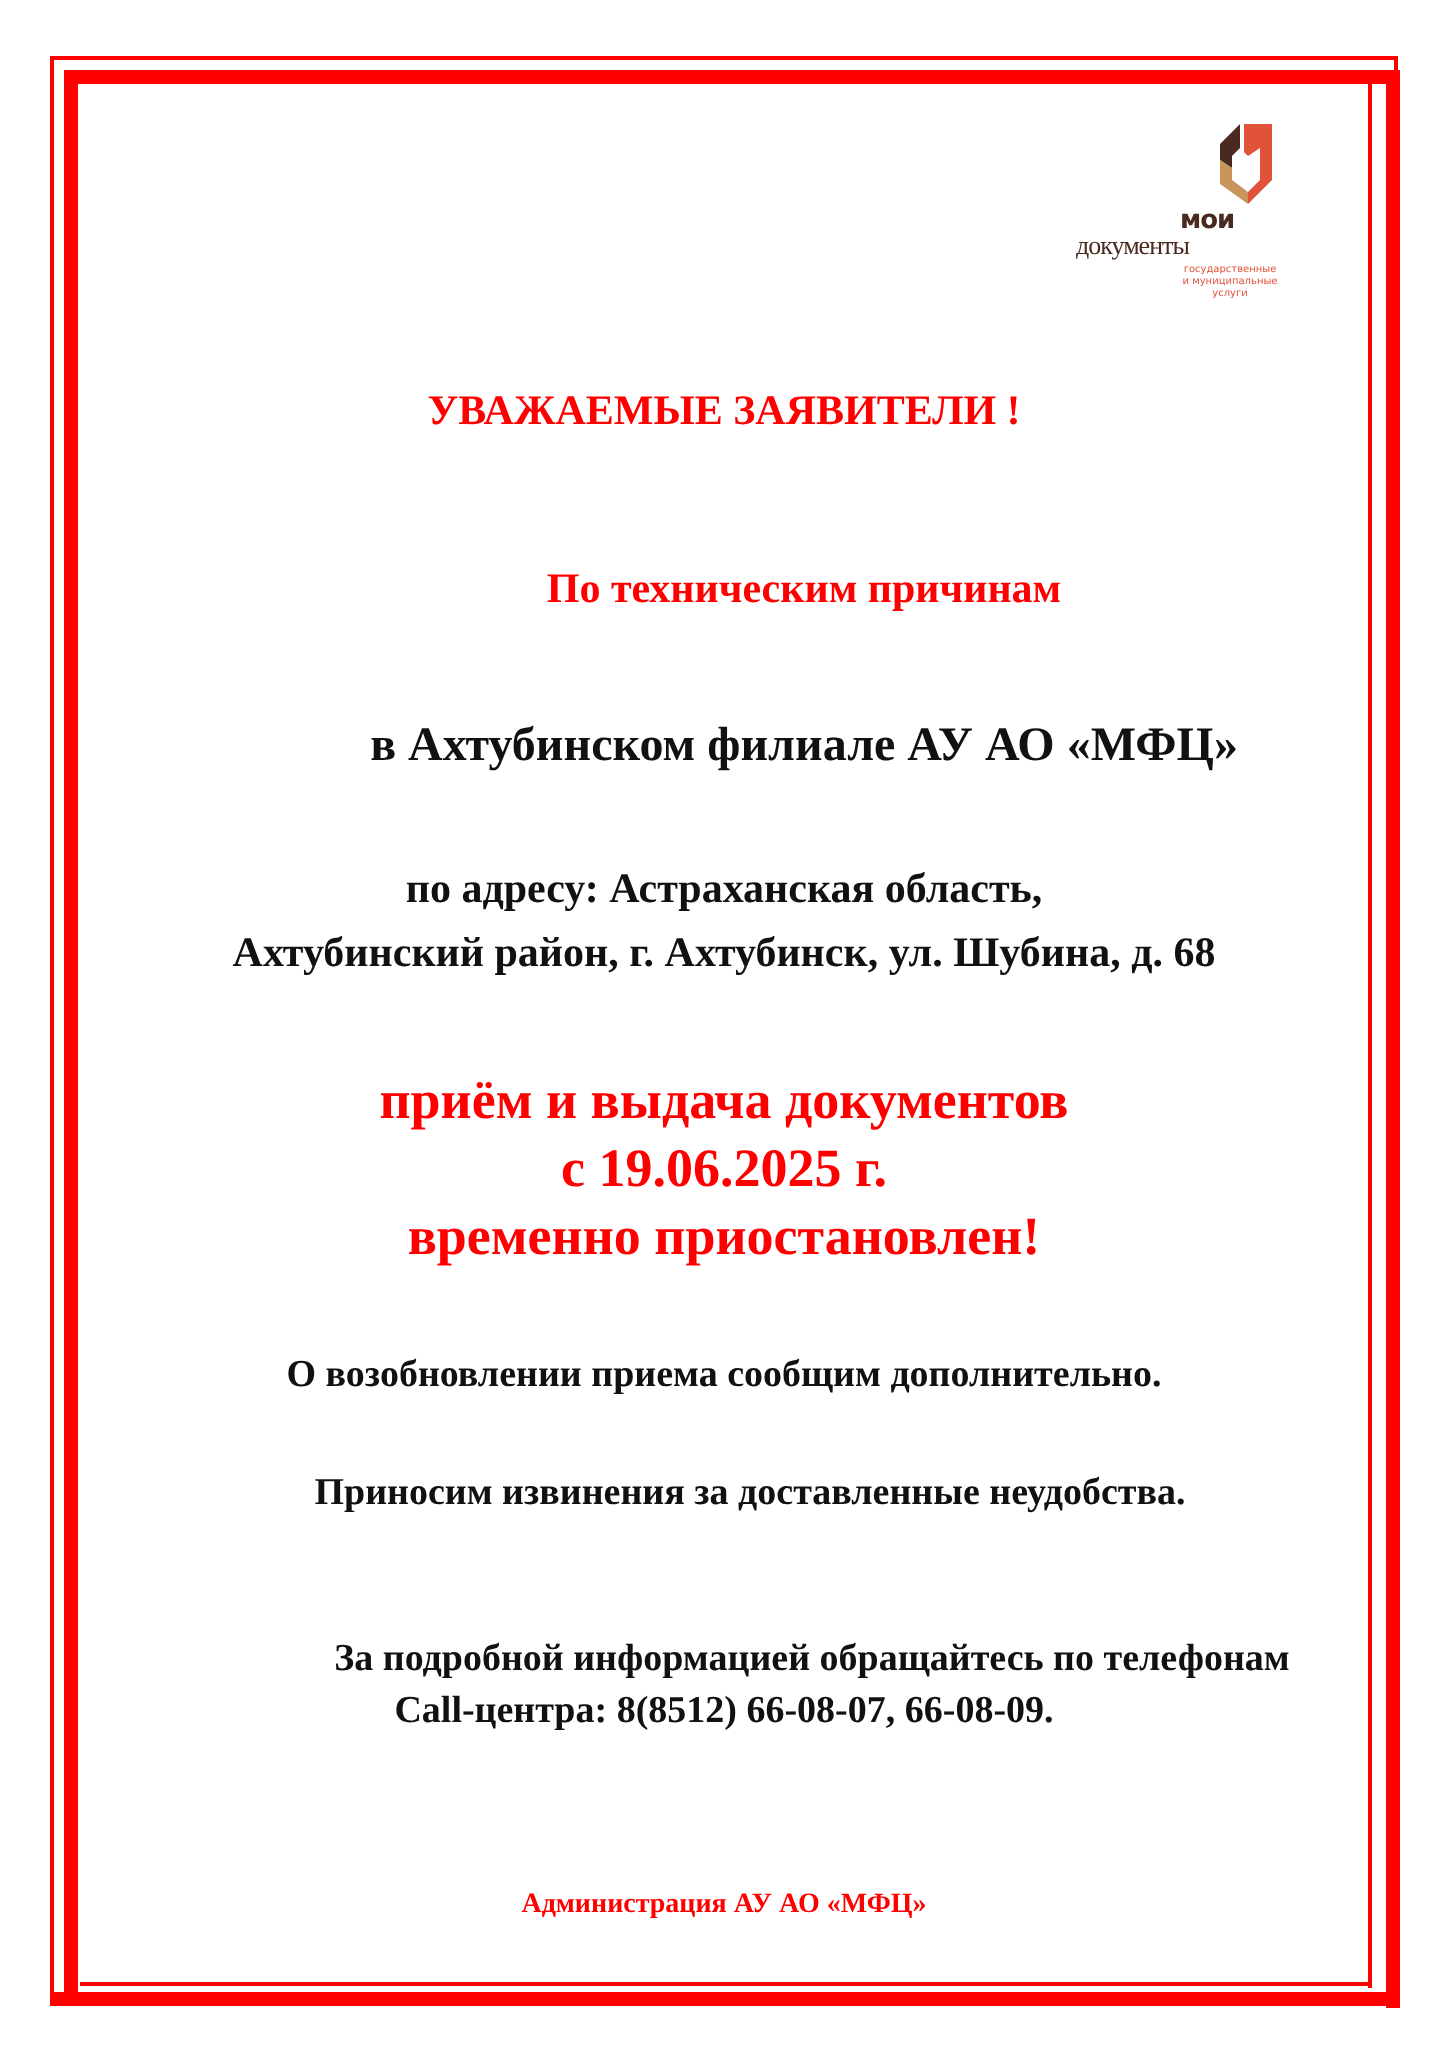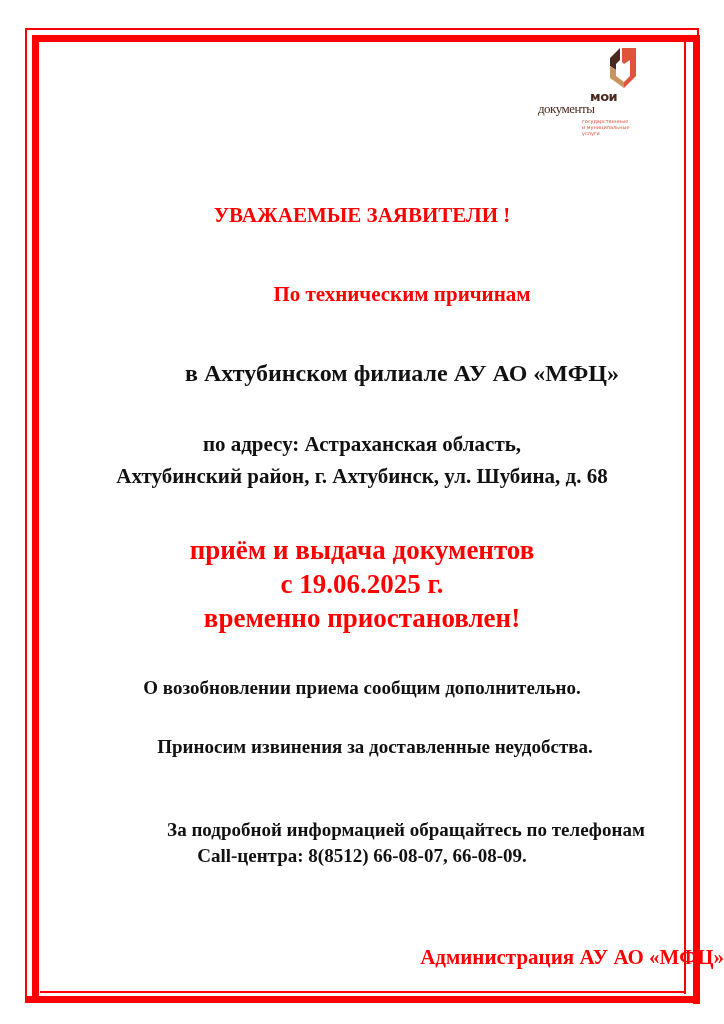--- a/index.html
+++ b/index.html
@@ -3,21 +3,21 @@
 <meta charset="utf-8">
 <style>
   html, body { margin:0; padding:0; background:#fff; }
   body { width:724px; height:1024px; position:relative; overflow:hidden; font-family:"Liberation Serif", serif; }
   .frame-outer { position:absolute; left:25px; top:28px; width:674px; height:975px; border:2px solid #ff0000; box-sizing:border-box; }
   .frame-thick { position:absolute; left:32px; top:35px; right:24px; bottom:21px; border:7px solid #ff0000; border-right-width:0; border-bottom-width:0; box-sizing:border-box; }
   .frame-thick-r { position:absolute; top:35px; left:693px; width:7px; height:969px; background:#ff0000; }
   .frame-thick-b { position:absolute; left:25px; top:996px; width:675px; height:7px; background:#ff0000; }
   .frame-inner-r { position:absolute; top:40px; left:684px; width:2px; height:954px; background:#ff0000; }
   .frame-inner-b { position:absolute; left:40px; top:991px; width:646px; height:2px; background:#ff0000; }
-  .logo { position:absolute; left:538px; top:48px; width:110px; height:90px; }
+  .logo { position:absolute; left:538px; top:62px; width:110px; height:90px;text-align:center; }
   .logo-text1 { position:absolute; left:52px; top:42px; font-family:"DejaVu Sans", sans-serif; font-weight:bold; font-size:13px; color:#4a2a1e; letter-spacing:-0.5px; line-height:1; }
   .logo-text2 { position:absolute; left:0; top:54px; font-family:Liberation Serif, serif; font-size:13px; color:#4a2a1e; letter-spacing:-0.5px; line-height:1; }
   .logo-text3 { position:absolute; left:44px; top:70px; font-family:"DejaVu Sans", sans-serif; font-size:5px; color:#e0533a; line-height:1.2; }
   .logo-svg { position:absolute; left:68px; top:0; }
   .line { position:absolute; left:0; width:724px; text-align:center; font-weight:bold; white-space:nowrap; }
   .red { color:#ff0000; }
   .dark { color:#111; }
 </style>
 </head>
 <body>
@@ -39,25 +39,25 @@
     <polygon points="16,6 24,6 24,12 18,16 16,14" fill="#e0533a"></polygon>
   </svg>
   <div class="logo-text1">мои</div>
   <div class="logo-text2">документы</div>
   <div class="logo-text3">
     <div>государственные</div>
     <div>и муниципальные услуги</div>
   </div>
 </div>
 
-<div class="line red" style="top:203px;font-size:21px;">УВАЖАЕМЫЕ ЗАЯВИТЕЛИ !</div>
+<div class="line red" style="top:193px;font-size:21px;">УВАЖАЕМЫЕ ЗАЯВИТЕЛИ !</div>
 <div class="line red" style="top:282px;font-size:21px;margin-left:40px;">По техническим причинам</div>
 <div class="line dark" style="top:360px;font-size:24px;padding-left:40px;">в Ахтубинском филиале АУ АО «МФЦ»</div>
 <div class="line dark" style="top:432px;font-size:21px;">по адресу: Астраханская область,</div>
 <div class="line dark" style="top:464px;font-size:21px;">Ахтубинский район, г. Ахтубинск, ул. Шубина, д. 68</div>
 <div class="line red" style="top:535px;font-size:27px;">приём и выдача документов</div>
 <div class="line red" style="top:569px;font-size:27px;">с 19.06.2025 г.</div>
 <div class="line red" style="top:603px;font-size:27px;">временно приостановлен!</div>
 <div class="line dark" style="top:677px;font-size:19px;">О возобновлении приема сообщим дополнительно.</div>
 <div class="line dark" style="top:736px;font-size:19px;padding-left:13px;">Приносим извинения за доставленные неудобства.</div>
 <div class="line dark" style="top:819px;font-size:19px;padding-left:44px;">За подробной информацией обращайтесь по телефонам</div>
 <div class="line dark" style="top:845px;font-size:19px;">Call-центра: 8(8512) 66-08-07, 66-08-09.</div>
-<div class="line red" style="top:945px;font-size:21px;text-align:right;">Администрация АУ АО «МФЦ»</div>
+<div class="line red" style="top:945px;font-size:14px;">Администрация АУ АО «МФЦ»</div>
 
 </body></html>

